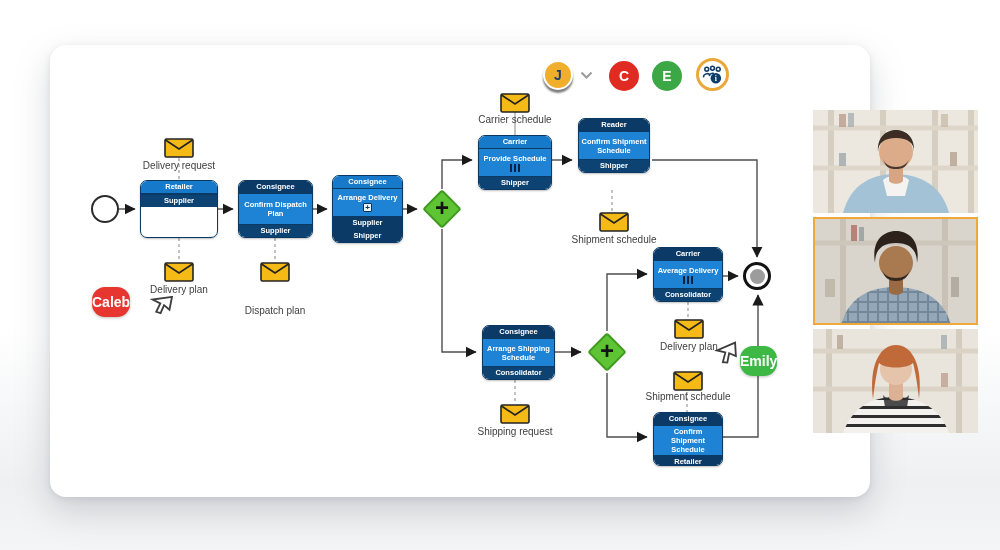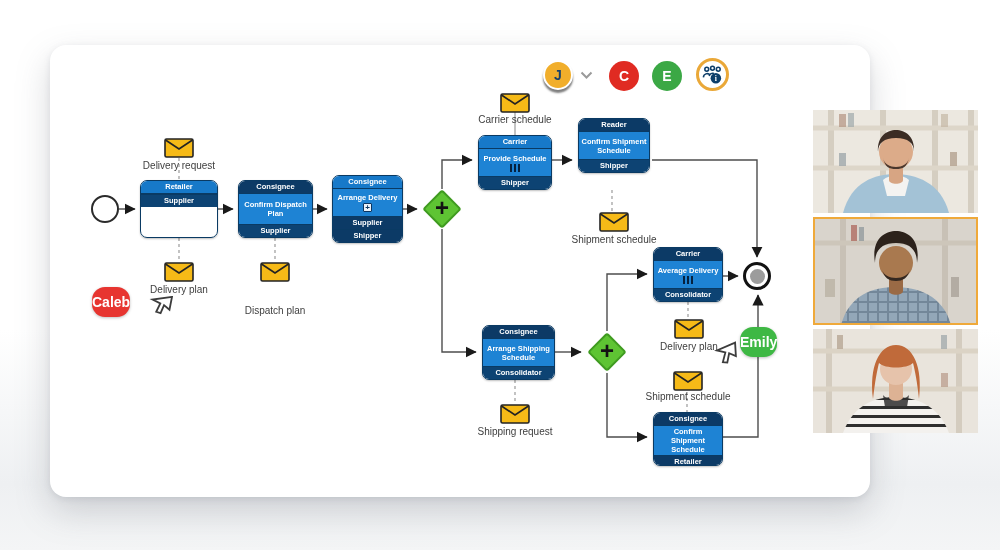--- a/index.html
+++ b/index.html
@@ -91,21 +91,21 @@
     position:absolute; z-index:2; width:96px; text-align:center;
     font-size:10px; color:#404040;
   }
 
   
   .cursor-label {
     position:absolute; z-index:5; color:#fff; font-weight:bold; font-size:14px;
     padding:7px 0; border-radius:13px; box-shadow:0 1px 3px rgba(0,0,0,.25);
   }
   .cursor-label.caleb { left:92px; top:287px; background:#e73530; }
-  .cursor-label.emily { left:740px; top:327px; background:#3eb844; }
+  .cursor-label.emily { left:740px; top:346px; background:#3eb844; }
   .cursor-arrow { position:absolute; z-index:5; }
   .cursor-arrow.caleb { left:147px; top:289px; }
   .cursor-arrow.emily { left:713px; top:340px; }
 
   
   .thumb {
     position:absolute; left:813px; width:165px; overflow:hidden; z-index:7;
     background:#e9e5de;
   }
   .thumb.t1 { top:110px; height:103px; }

